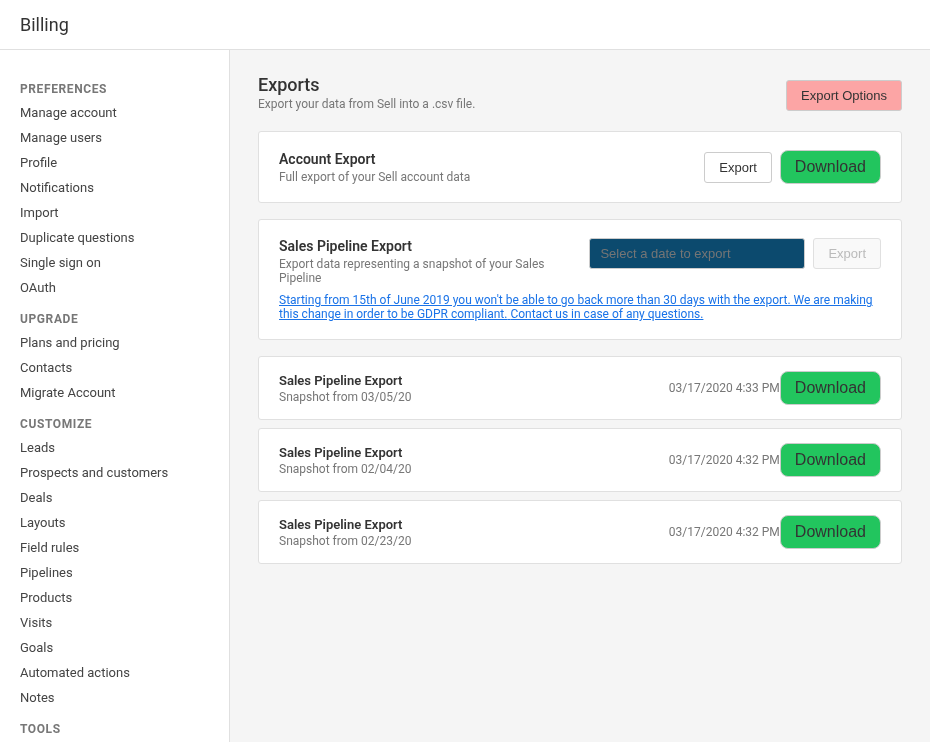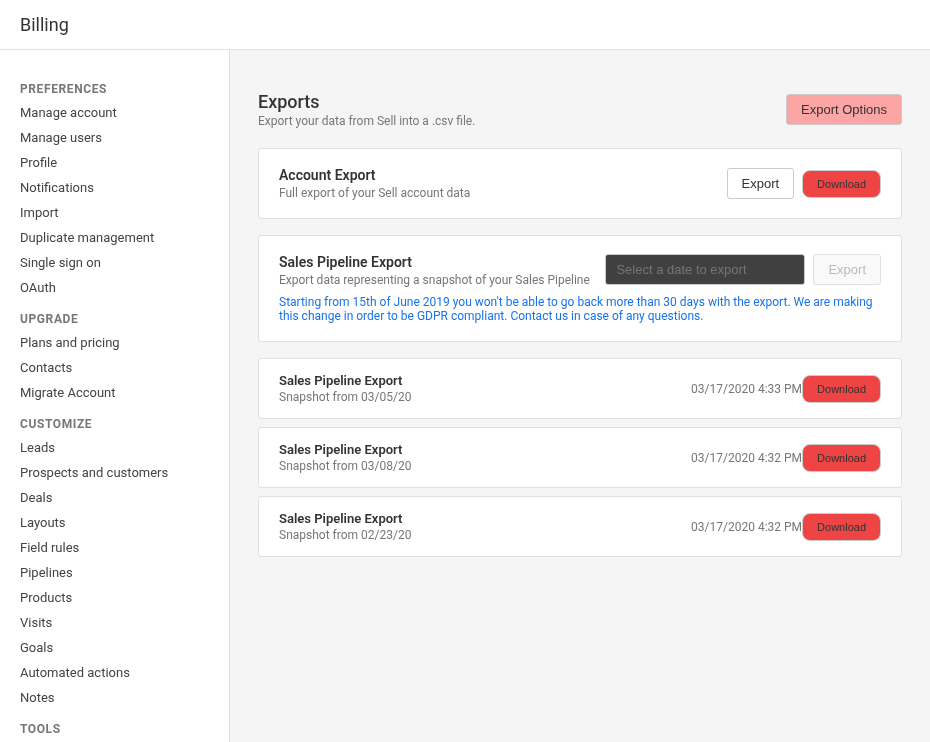--- a/index.html
+++ b/index.html
@@ -11,46 +11,46 @@
     .content-area { display: flex; flex: 1; }
 
     
     .sidebar { width: 230px; background: #fff; border-right: 1px solid #e0e0e0; padding: 20px 0; min-height: 680px; }
     .sidebar-section-label { font-size: 12px; font-weight: 700; color: #777; text-transform: uppercase; padding: 12px 20px 4px; letter-spacing: 0.05em; }
     .sidebar-item { display: block; padding: 5px 20px; color: #444; text-decoration: none; font-size: 13px; cursor: pointer; }
 
     
     .main-content { flex: 1; padding: 24px 28px; }
 
-    .exports-header { display: flex; justify-content: space-between; align-items: center; margin-bottom: 20px; margin-top: 17px; }
+    .exports-header { display: flex; justify-content: space-between; align-items: flex-end; margin-bottom: 20px; }
     .exports-title { font-size: 18px; font-weight: 500; color: #333; }
     .exports-subtitle { font-size: 12px; color: #777; margin-top: 2px; }
 
     .export-options-btn { padding: 7px 14px; border: 1px solid #ccc; background: #fca5a5; color: #333; font-size: 13px; cursor: pointer; border-radius: 3px; }
 
     
     .export-card { background: #fff; border: 1px solid #e0e0e0; border-radius: 3px; padding: 18px 20px; margin-bottom: 16px; }
     .export-card-title { font-size: 14px; font-weight: 600; color: #333; margin-bottom: 3px; }
     .export-card-desc { font-size: 12px; color: #777; }
     .export-card-actions { display: flex; align-items: center; gap: 8px; }
 
     .btn-export { padding: 7px 14px; border: 1px solid #ccc; background: #fff; color: #333; font-size: 13px; cursor: pointer; border-radius: 3px; }
-    .btn-download { padding: 7px 14px; border: 1px solid #ccc; background: #ef4444; color: #333; font-size: 11px; cursor: pointer; border-radius: 8px; }
+    .btn-download { padding: 7px 14px; border: 1px solid #ccc; background: #22c55e; color: #333; font-size: 16px; cursor: pointer; border-radius: 8px; }
     .btn-export-disabled { padding: 7px 14px; border: 1px solid #e0e0e0; background: #f9f9f9; color: #bbb; font-size: 13px; cursor: not-allowed; border-radius: 3px; }
 
     .account-export-row { display: flex; justify-content: space-between; align-items: center; }
 
     
     .pipeline-export-card { background: #fff; border: 1px solid #e0e0e0; border-radius: 3px; padding: 18px 20px; margin-bottom: 16px; }
     .pipeline-top-row { display: flex; justify-content: space-between; align-items: flex-start; }
-    .pipeline-notice { font-size: 12px; color: #1a73e8; margin-top: 8px; }
+    .pipeline-notice { font-size: 12px; color: #1a73e8; margin-top: 8px; text-decoration: underline; }
     .pipeline-notice a { color: #1a73e8; text-decoration: none; }
 
     .date-export-row { display: flex; align-items: center; gap: 8px; }
-    .date-select { padding: 7px 10px; border: 1px solid #ccc; background: #404040; font-size: 13px; color: #999; border-radius: 3px; width: 200px; cursor: pointer; }
+    .date-select { padding: 7px 10px; border: 1px solid #ccc; background: #0c4a6e; font-size: 13px; color: #999; border-radius: 3px; width: 216px; cursor: pointer; }
 
     
     .my-exports-header { display: flex; justify-content: space-between; align-items: center; margin: 20px 0 12px; }
     .my-exports-label { font-size: 13px; color: #555; }
     .help-link { font-size: 12px; color: #1a73e8; text-decoration: none; display: flex; align-items: center; gap: 4px; }
 
     
     .export-row { background: #fff; border: 1px solid #e0e0e0; border-radius: 3px; padding: 14px 20px; margin-bottom: 2px; display: flex; justify-content: space-between; align-items: center; }
     .export-row + .export-row { margin-top: 8px; }
     .export-row-title { font-size: 13px; font-weight: 600; color: #333; }
@@ -69,21 +69,21 @@
 
   <div class="content-area">
 
     <nav class="sidebar">
     <div class="sidebar-section-label">Preferences</div>
         <a class="sidebar-item" href="#">Manage account</a>
         <a class="sidebar-item" href="#">Manage users</a>
         <a class="sidebar-item" href="#">Profile</a>
         <a class="sidebar-item" href="#">Notifications</a>
         <a class="sidebar-item" href="#">Import</a>
-        <a class="sidebar-item" href="#">Duplicate management</a>
+        <a class="sidebar-item" href="#">Duplicate questions</a>
         <a class="sidebar-item" href="#">Single sign on</a>
         <a class="sidebar-item" href="#">OAuth</a>
         <div class="sidebar-section-label">Upgrade</div>
         <a class="sidebar-item" href="#">Plans and pricing</a>
         <a class="sidebar-item" href="#">Contacts</a>
         <a class="sidebar-item" href="#">Migrate Account</a>
         <div class="sidebar-section-label">Customize</div>
         <a class="sidebar-item" href="#">Leads</a>
         <a class="sidebar-item" href="#">Prospects and customers</a>
         <a class="sidebar-item" href="#">Deals</a>
@@ -146,21 +146,21 @@
         <div class="export-row-subtitle">Snapshot from 03/05/20</div>
       </div>
       <div class="export-row-right">
         <span class="export-date">03/17/2020 4:33 PM</span>
         <button class="btn-download">Download</button>
       </div>
     </div>
           <div class="export-row">
       <div>
         <div class="export-row-title">Sales Pipeline Export</div>
-        <div class="export-row-subtitle">Snapshot from 03/08/20</div>
+        <div class="export-row-subtitle">Snapshot from 02/04/20</div>
       </div>
       <div class="export-row-right">
         <span class="export-date">03/17/2020 4:32 PM</span>
         <button class="btn-download">Download</button>
       </div>
     </div>
           <div class="export-row">
       <div>
         <div class="export-row-title">Sales Pipeline Export</div>
         <div class="export-row-subtitle">Snapshot from 02/23/20</div>

